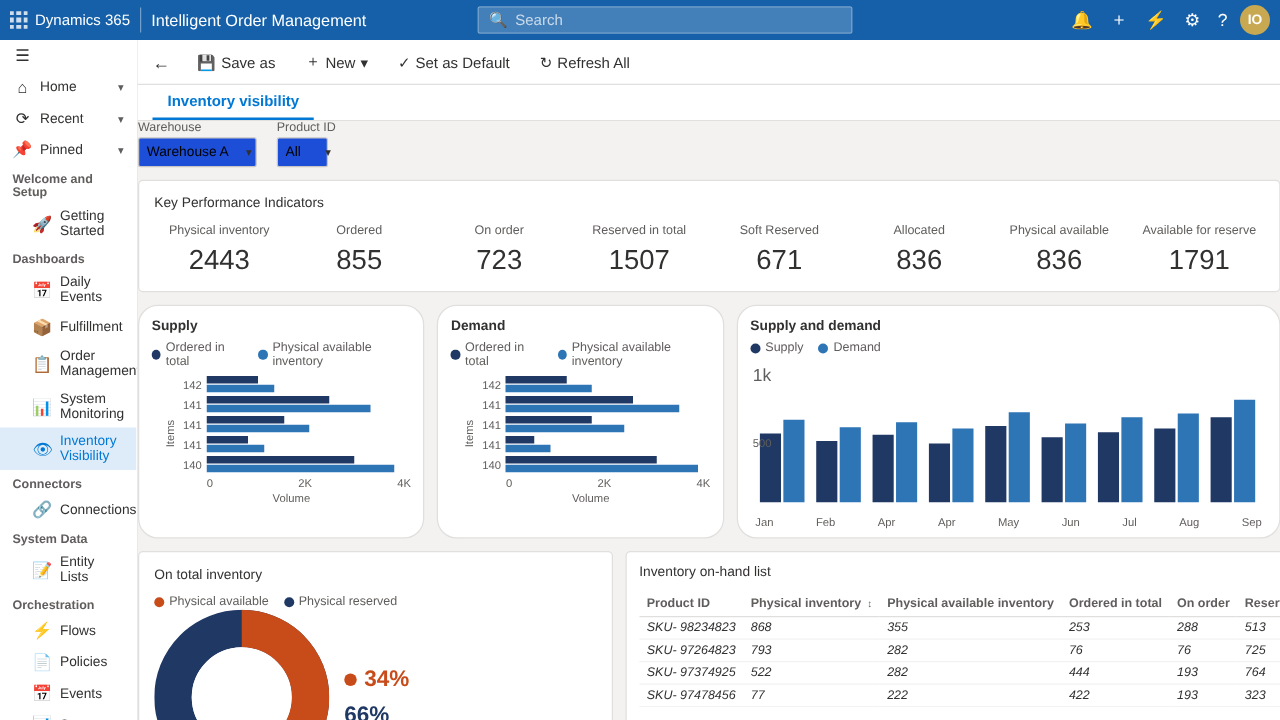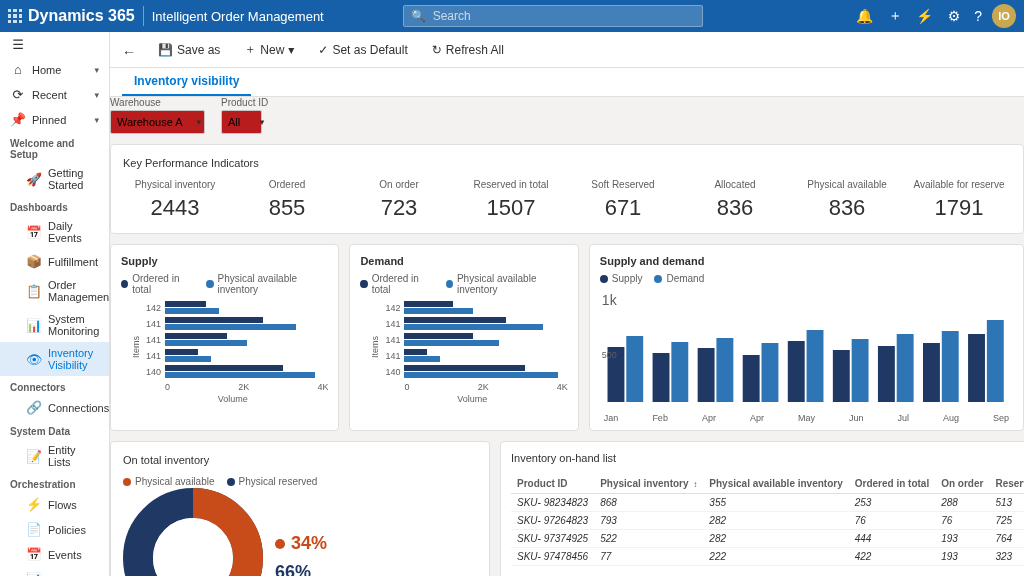--- a/index.html
+++ b/index.html
@@ -1,20 +1,20 @@
 <!DOCTYPE html>
 <html><head>
   <meta charset="utf-8">
   <style>
     * { box-sizing: border-box; margin: 0; padding: 0; }
     body { font-family: 'Segoe UI', sans-serif; font-size: 12px; background: #f3f2f1; color: #323130; overflow: hidden; }
 
     
     .topbar { display: flex; align-items: center; background: #1560a8; height: 32px; padding: 0 8px; gap: 8px; }
-    .topbar-logo { display: flex; align-items: center; gap: 6px; color: white; font-size: 16px; font-weight: 700; justify-content: space-between; }
+    .topbar-logo { display: flex; align-items: center; gap: 6px; color: white; font-size: 12px; font-weight: 400; justify-content: space-between; }
     .topbar-logo-grid { display: grid; grid-template-columns: 1fr 1fr 1fr; gap: 2px; width: 14px; height: 14px; }
     .topbar-logo-grid span { background: rgba(255,255,255,0.8); display: block; }
     .topbar-divider { width: 1px; height: 20px; background: rgba(255,255,255,0.4); }
     .topbar-app { color: white; font-size: 13px; }
     .topbar-search { flex: 1; max-width: 300px; margin: 0 auto; background: rgba(255,255,255,0.2); border: 1px solid rgba(255,255,255,0.3); border-radius: 2px; height: 22px; display: flex; align-items: center; padding: 0 8px; color: white; font-size: 12px; gap: 6px; }
     .topbar-icons { display: flex; align-items: center; gap: 6px; margin-left: auto; }
     .topbar-icon { color: white; cursor: pointer; padding: 4px; font-size: 14px; }
     .topbar-avatar { width: 24px; height: 24px; border-radius: 50%; background: #c8a850; display: flex; align-items: center; justify-content: center; color: white; font-size: 11px; font-weight: 600; }
 
     
@@ -38,35 +38,35 @@
     .tab-bar { display: flex; align-items: center; background: white; border-bottom: 1px solid #e1dfdd; padding: 0 12px; }
     .tab { padding: 6px 12px; cursor: pointer; font-size: 12px; color: #605e5c; border-bottom: 2px solid transparent; }
     .tab.active { color: #0078d4; border-bottom: 2px solid #0078d4; font-weight: 600; }
 
     .content { flex: 1; overflow-y: auto; background: #f3f2f1; }
 
     
     .filter-row { display: flex; align-items: flex-end; gap: 16px; margin-bottom: 10px; }
     .filter-group { display: flex; flex-direction: column; gap: 2px; }
     .filter-label { font-size: 10px; color: #605e5c; }
-    .filter-select { border: 1px solid #c8c6c4; border-radius: 2px; padding: 2px 20px 2px 6px; font-size: 11px; height: 24px; background: #b91c1c; appearance: none; cursor: pointer; }
+    .filter-select { border: 1px solid #c8c6c4; border-radius: 2px; padding: 2px 20px 2px 6px; font-size: 11px; height: 24px; background: #1d4ed8; appearance: none; cursor: pointer; }
     .filter-select-wrap { position: relative; }
     .filter-select-wrap::after { content: '▾'; position: absolute; right: 4px; top: 50%; transform: translateY(-50%); font-size: 9px; pointer-events: none; }
 
     
     .section-card { background: white; border: 1px solid #e1dfdd; border-radius: 4px; padding: 12px; margin-bottom: 10px; }
     .section-title { font-size: 11px; font-weight: 400; color: #323130; margin-bottom: 10px; }
     .kpi-grid { display: grid; grid-template-columns: repeat(8, 1fr); gap: 8px; }
     .kpi-item { text-align: center; }
     .kpi-label { font-size: 10px; color: #605e5c; margin-bottom: 4px; line-height: 1.2; }
     .kpi-value { font-size: 22px; font-weight: 300; color: #323130; }
 
     
     .charts-row { display: grid; grid-template-columns: 1fr 1fr 1fr; gap: 10px; margin-bottom: 10px; }
-    .chart-card { background: white; border: 1px solid #e1dfdd; border-radius: 4px; padding: 10px; }
+    .chart-card { background: white; border: 1px solid #e1dfdd; border-radius: 16px; padding: 10px; }
     .chart-title { font-size: 11px; font-weight: 600; margin-bottom: 6px; }
     .chart-legend { display: flex; gap: 12px; margin-bottom: 6px; }
     .legend-item { display: flex; align-items: center; gap: 4px; font-size: 10px; color: #605e5c; }
     .legend-dot { width: 8px; height: 8px; border-radius: 50%; }
 
     
     .bottom-row { display: grid; grid-template-columns: 380px 1fr; gap: 10px; }
     .donut-chart-wrap { display: flex; align-items: center; gap: 12px; height: 130px; }
 
     

